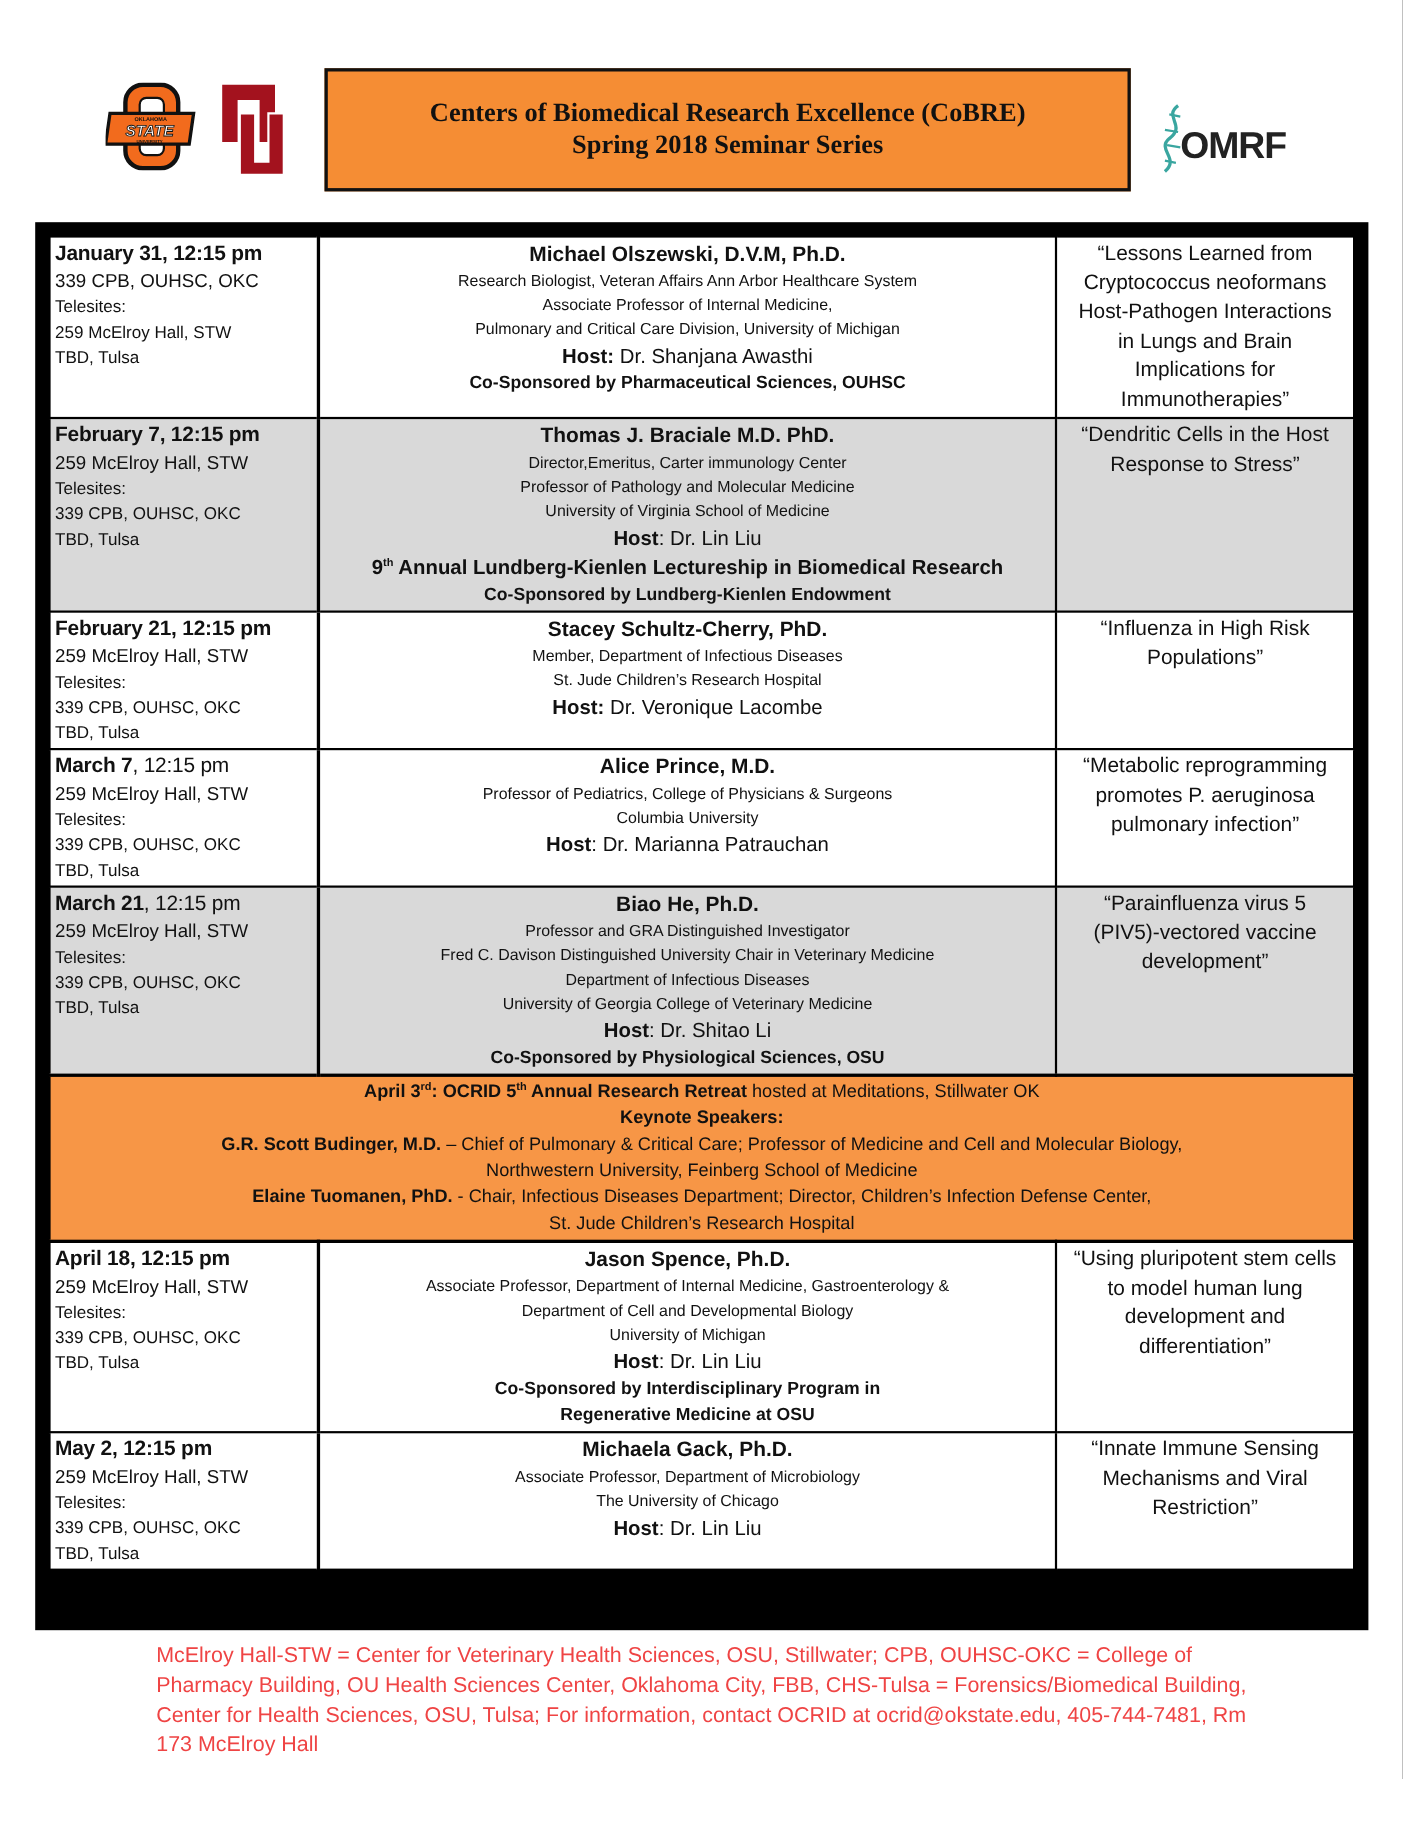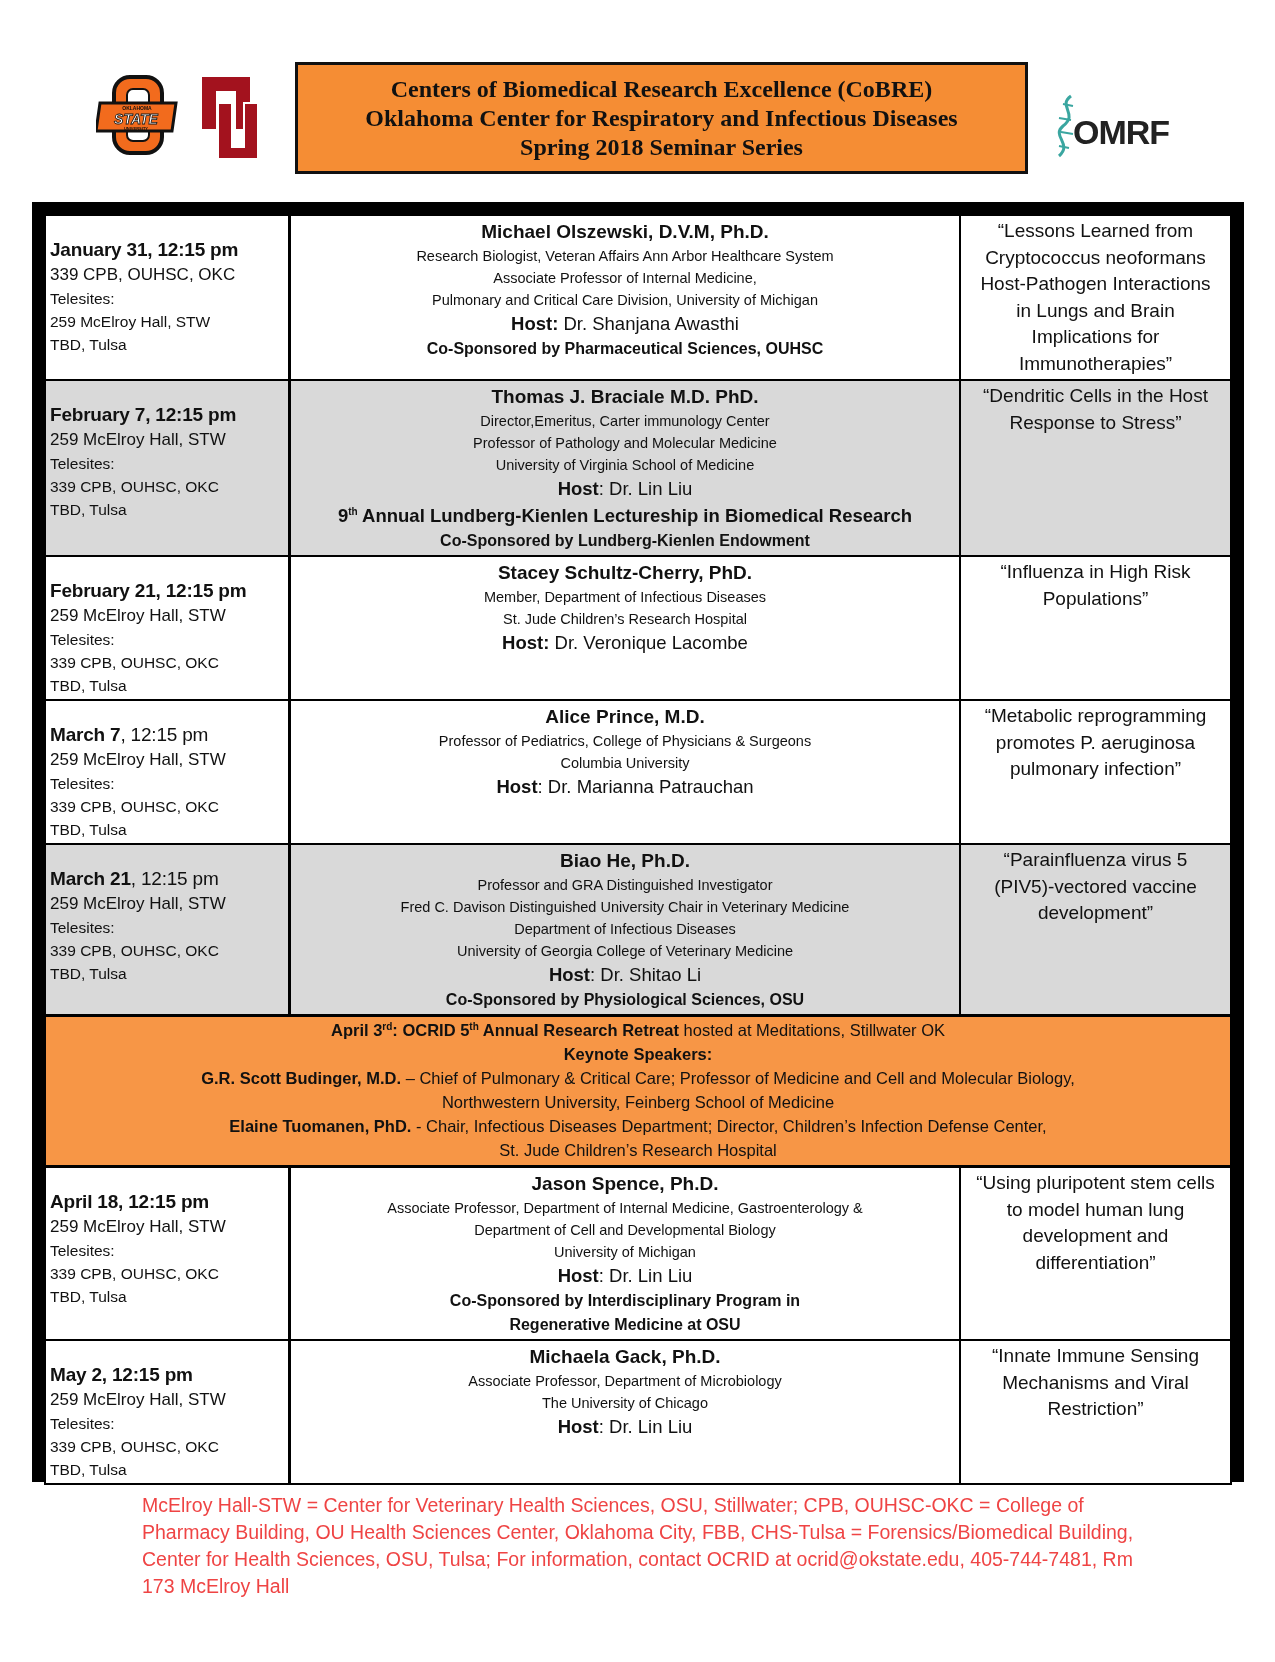--- a/index.html
+++ b/index.html
@@ -15,21 +15,21 @@
   
   .frame { position: absolute; left: 32px; top: 202px; width: 1212px; height: 1280px; background: #000; }
   .tbl { position: absolute; left: 44px; top: 214px; width: 1188px; border-collapse: collapse; table-layout: fixed; font-family: "Liberation Sans", sans-serif; }
   .tbl td { border: 2px solid #000; vertical-align: top; padding: 2px 4px; }
   .tbl td.c-date { width: 234px; border-right-width: 3px; }
   .tbl td.c-speaker { width: 660px; text-align: center; }
   .tbl td.c-title { text-align: center; margin-top: 13px; }
   .row-gray td { background: #d9d9d9; }
   .row-white td { background: #ffffff; }
 
-  .date-line { font-weight: bold; font-size: 19px; line-height: 26px; letter-spacing: -0.2px; margin-top: 19px; }
+  .date-line { font-weight: bold; font-size: 19px; line-height: 26px; letter-spacing: -0.2px; }
   .date-line .time-normal { font-weight: normal; }
   .loc-primary { font-size: 17px; line-height: 24px; }
   .loc-line { font-size: 15.5px; line-height: 23px; }
   .spk-name { font-weight: bold; font-size: 19px; line-height: 27px; }
   .spk-aff { font-size: 14.5px; line-height: 22px; }
   .spk-host { font-size: 18.5px; line-height: 26px; }
   .spk-host b { font-weight: bold; margin-top: 16px; }
   .spk-extra { font-weight: bold; font-size: 16px; line-height: 24px; }
   .spk-lecture { font-weight: bold; font-size: 18.5px; line-height: 27px; }
   .talk-title { font-size: 19px; line-height: 26.5px; padding: 0 6px; }
@@ -62,21 +62,20 @@
 <div class="logo-omrf">
   <svg width="130" height="70" viewBox="0 0 130 70">
     <path d="M22,4 C8,14 30,22 14,34 C2,44 24,52 10,64" fill="none" stroke="#3aa6a0" stroke-width="3"></path>
     <path d="M14,12 L24,14 M10,26 L22,28 M12,40 L24,42 M10,54 L20,56" stroke="#3aa6a0" stroke-width="2"></path>
     <text x="24" y="52" font-size="34" font-weight="bold" fill="#222" font-family="Liberation Sans, sans-serif" letter-spacing="-1">OMRF</text>
   </svg>
 </div>
 
 <div class="title-box">
   <div>Centers of Biomedical Research Excellence (CoBRE)</div>
-  <div>Oklahoma Center for Respiratory and Infectious Diseases</div>
   <div>Spring 2018 Seminar Series</div>
 </div>
 
 <div class="frame"></div>
 <table class="tbl">
 
   <tbody>
       <tr class="row-white" style="height:160px">
     <td class="c-date">
       <div class="date-line">January 31,  12:15 pm</div>

